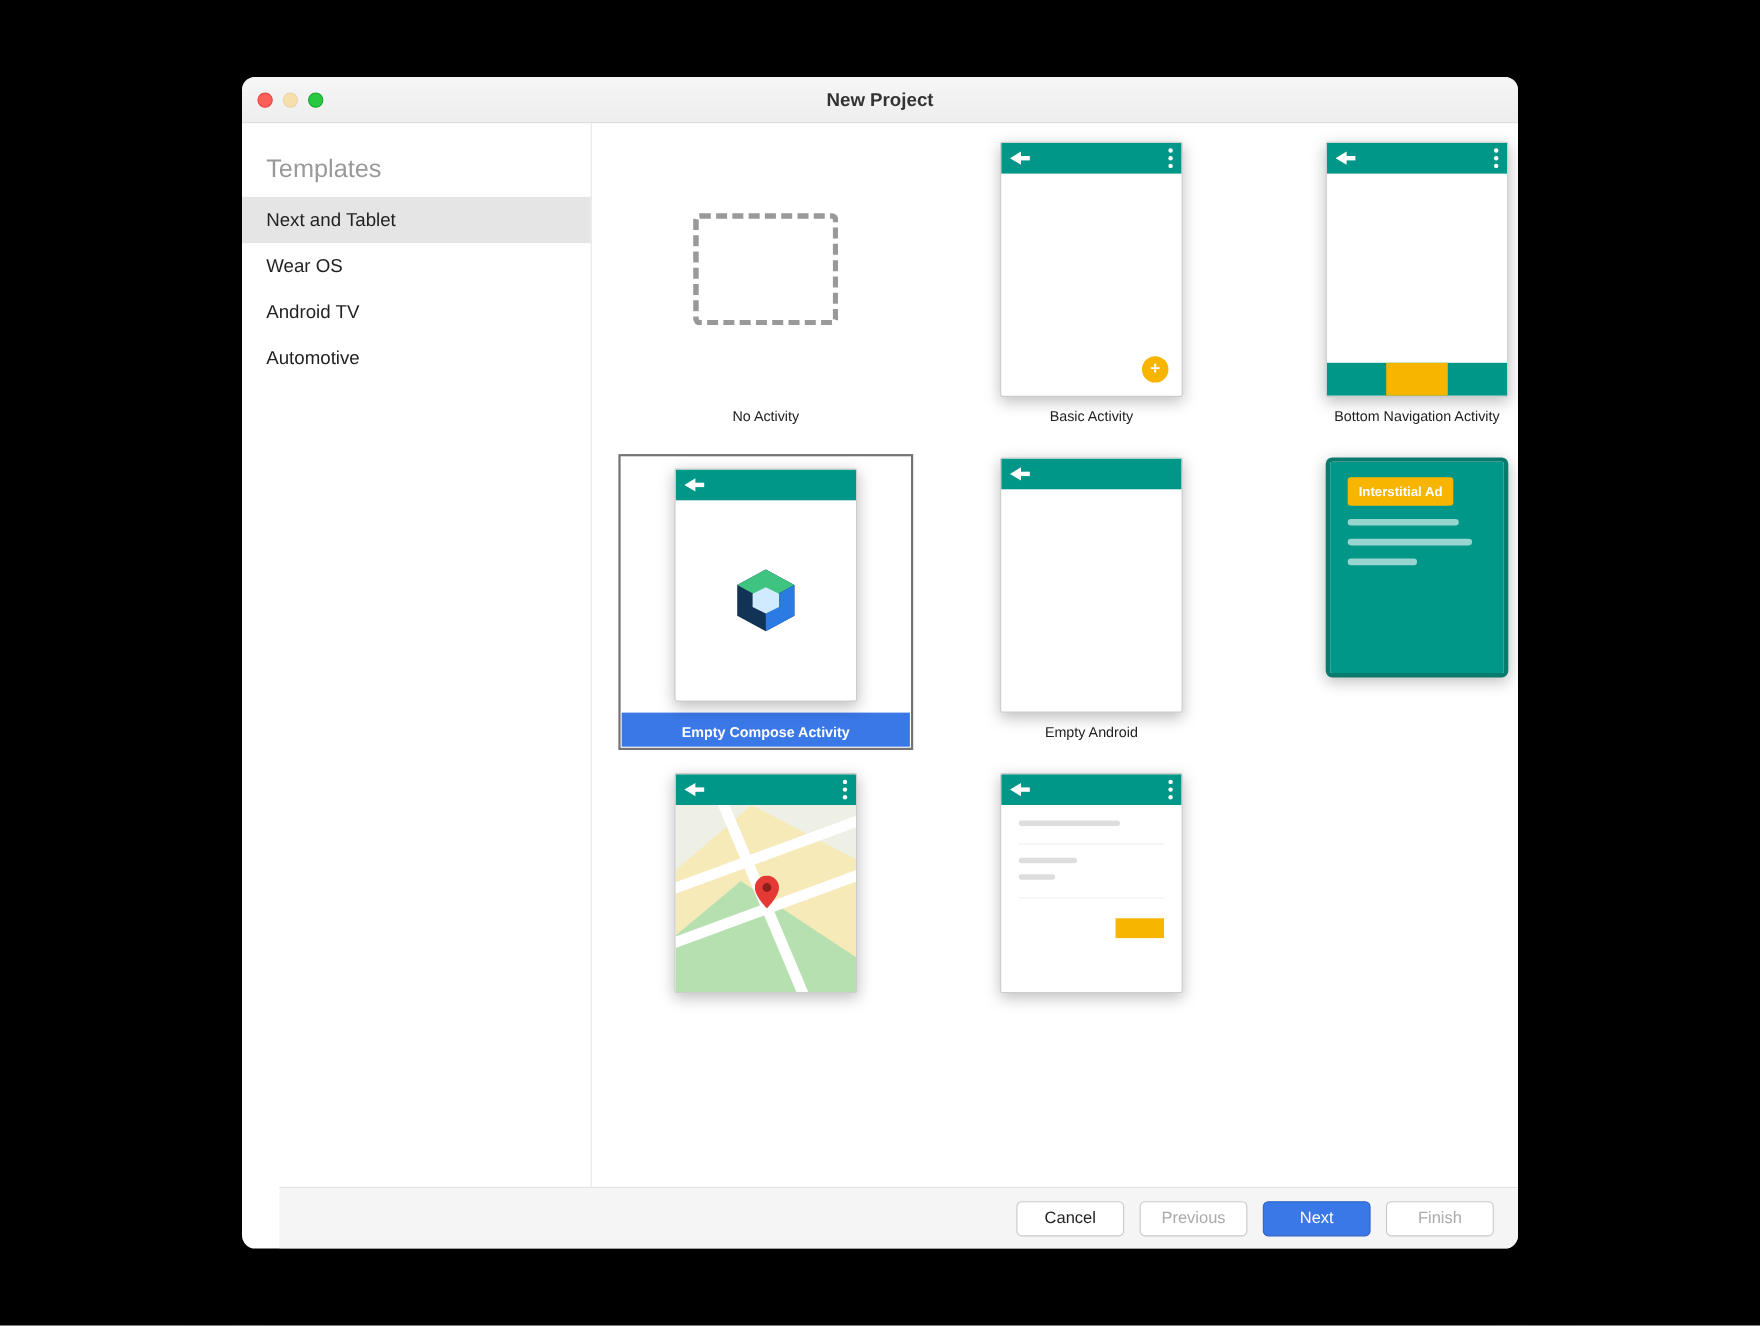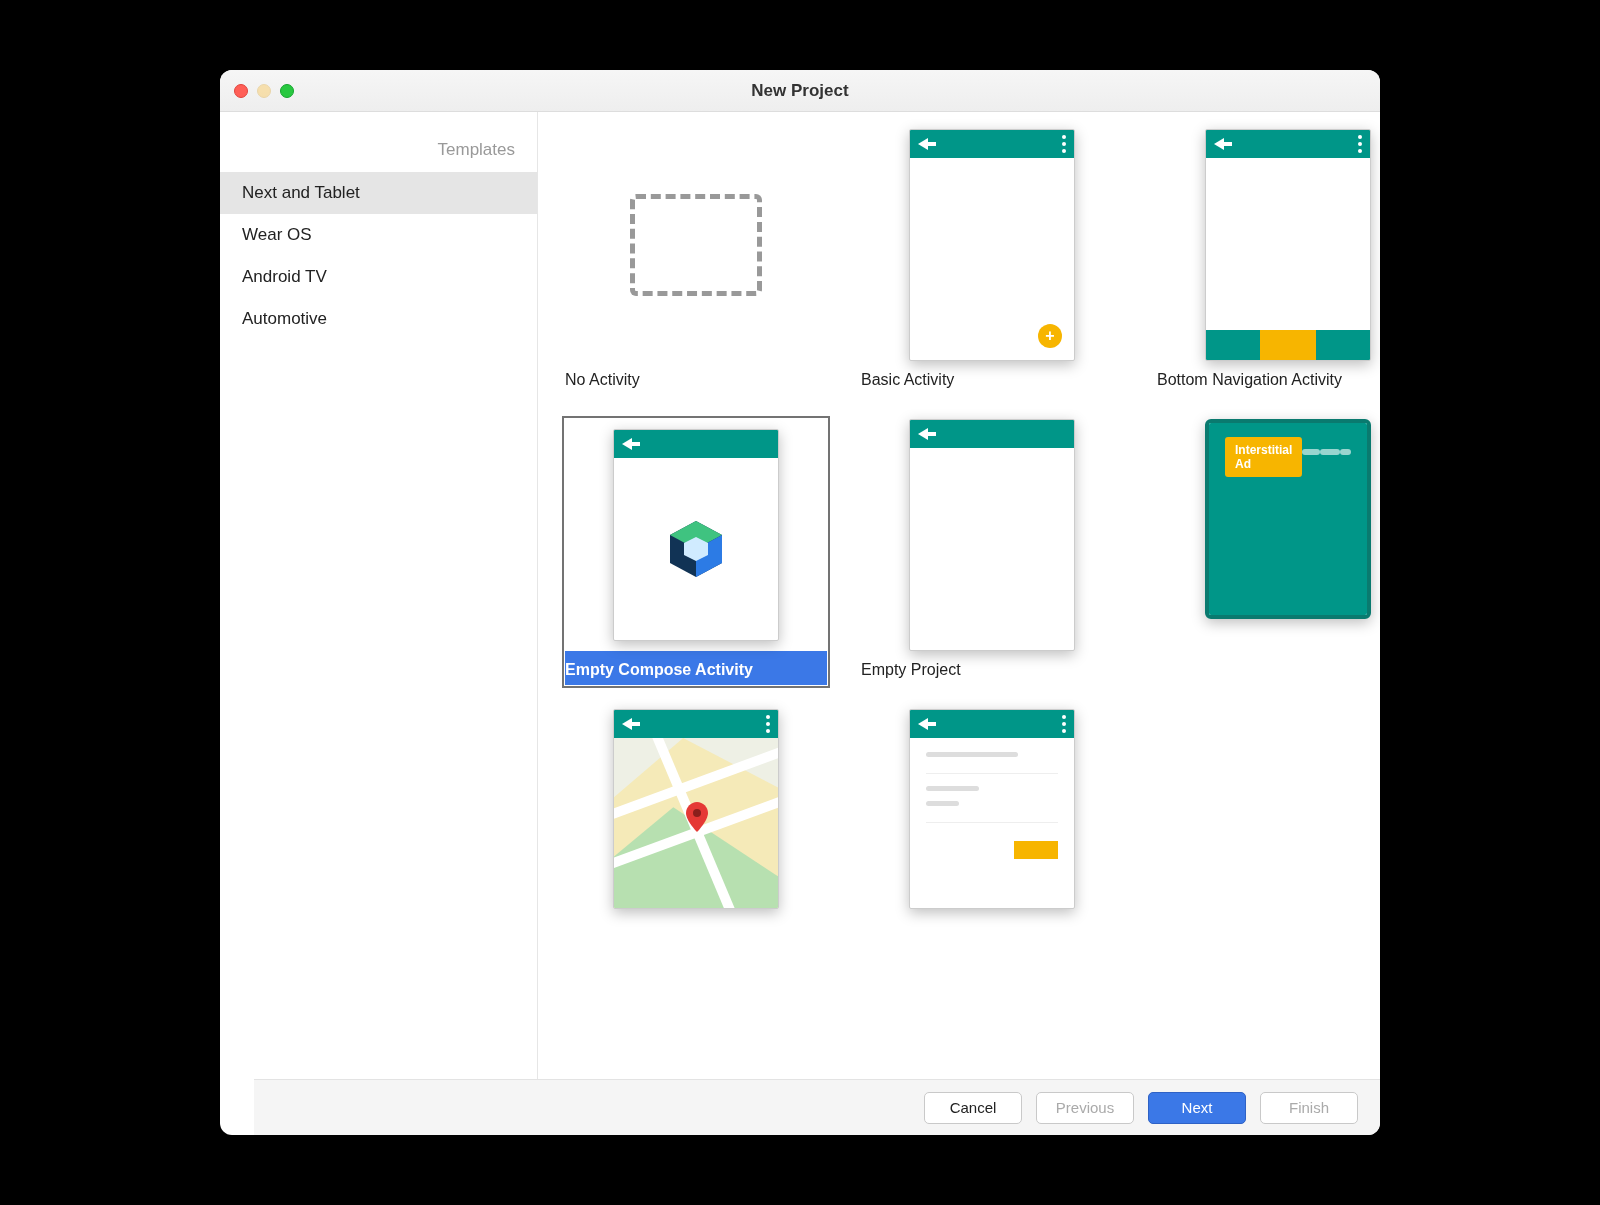--- a/index.html
+++ b/index.html
@@ -29,29 +29,29 @@
   .dot.red { background:#ff5f57; border:1px solid #e1443d; }
   .dot.yellow { background:#febc2e; border:1px solid #d9a126; opacity:.35;}
   .dot.green { background:#28c840; border:1px solid #15a52e; }
   .title { position:absolute; left:0; right:0; text-align:center; font-size:17px; font-weight:600; color:#333; }
   .content { flex:1; display:flex; overflow:hidden; }
   .sidebar {
     width: 318px; background:#fff;
     border-right:1px solid #e6e6e6;
     padding-top: 22px;
   }
-  .sidebar-heading { font-size:17px; color:#999; padding: 6px 22px 12px; text-align: right; }
+  .sidebar-heading { font-size:23px; color:#999; padding: 6px 22px 12px; }
   .side-item { font-size:17px; color:#222; padding: 11px 22px; cursor:pointer; }
   .side-item.selected { background:#e5e5e5; }
   .main { flex:1; overflow:auto; padding: 14px 24px 0 24px;}
   .grid { display:grid; grid-template-columns: repeat(3, 1fr); gap: 18px 28px; }
   .tcard { display:flex; flex-direction:column; align-items:center; cursor:pointer; border:1px solid transparent; padding:2px;}
   .tcard.selected { border:2px solid #737373; padding:1px;}
   .preview { width: 262px; height: 232px; display:flex; align-items:center; justify-content:center; }
-  .tlabel { font-size:16px; color:#222; padding:10px 0 6px; width:100%; }
+  .tlabel { font-size:13px; color:#222; padding:10px 0 6px; width:100%; text-align:center;}
   .tcard.selected .tlabel { background:#3b78e7; color:#fff; font-weight:600;}
   .phone {
     width: 166px; height: 232px; background:#fff;
     border:1px solid #ccc; border-radius:2px;
     box-shadow: 0 4px 14px rgba(0,0,0,.25);
     display:flex; flex-direction:column; overflow:hidden;
     position:relative;
   }
   .appbar { height:28px; background:#009688; display:flex; align-items:center; justify-content:space-between; padding:0 8px;}
   .arrow-back { width:0; height:0; border-top:6px solid transparent; border-bottom:6px solid transparent; border-right:10px solid #fff; position:relative;}
@@ -62,21 +62,21 @@
   .bottombar .mid{ flex:0 0 56px; background:#f7b500; margin:0 auto;}
   .bottombar .side{ flex:1;}
   .fab{ position:absolute; right:12px; bottom:12px; width:24px; height:24px; border-radius:50%; background:#f7b500; color:#fff; display:flex; align-items:center; justify-content:center; font-size:16px; font-weight:700;}
   .dashed { width:132px; height:102px; border:5px dashed #999; border-radius:6px;}
   .fsbody{ flex:1; background:#009688; position:relative;}
   .fs-corner{ position:absolute; right:8px; top:6px; width:16px; height:16px;}
   .fs-corner svg{width:16px;height:16px;}
   .nav-dots{ position:absolute; left:0; right:0; bottom:0; height:18px; background:#3a3a3a; display:flex; align-items:center; justify-content:center; gap:24px;}
   .nav-dots span{ width:6px; height:6px; border-radius:50%; background:#777;}
   .diag{ position:absolute; left:24px; top:-36px; width:4px; height:280px; background:#3a3a3a; transform:rotate(-28deg); transform-origin:top;}
-  .ad-phone-body{ flex:1; background:#009688; padding:14px 16px; display:flex; flex-direction:row;}
+  .ad-phone-body{ flex:1; background:#009688; padding:14px 16px; display:flex; flex-direction:column;}
   .ad-label{ align-self:flex-start; background:#f7b500; color:#fff; font-size:12px; font-weight:600; padding:6px 10px; border-radius:3px;}
   .ad-line{ height:6px; background:rgba(255,255,255,.6); border-radius:3px; margin-top:12px;}
   .ad-border{ border:4px solid #0a7a6f; border-radius:6px;}
   .form-body{ flex:1; padding:14px 16px; display:flex; flex-direction:column;}
   .form-line{ height:5px; background:#ddd; border-radius:3px; margin-bottom:10px;}
   .form-hr{height:1px; background:#eee; margin:6px 0 12px;}
   .form-btn{ width:44px; height:18px; background:#f7b500; align-self:flex-end; margin-top:6px;}
   .compose-logo{ flex:1; display:flex; align-items:center; justify-content:center;}
   .footer {
     height:56px; border-top:1px solid #e3e3e3; background:#f5f5f5;
@@ -177,21 +177,21 @@
         </div>
 
         <div class="tcard">
           <div class="preview">
             <div class="phone">
               <div class="appbar">
                   <span class="arrow-back"></span>
                 </div>
             </div>
           </div>
-          <div class="tlabel">Empty Project</div>
+          <div class="tlabel">Empty Android</div>
         </div>
 
 
         <div class="tcard">
           <div class="preview" style="height:170px; align-items:flex-start;">
             <div class="phone ad-border" style="height:200px;">
               <div class="ad-phone-body">
                 <div class="ad-label">Interstitial Ad</div>
                 <div class="ad-line" style="width:80%"></div>
                 <div class="ad-line" style="width:90%"></div>

